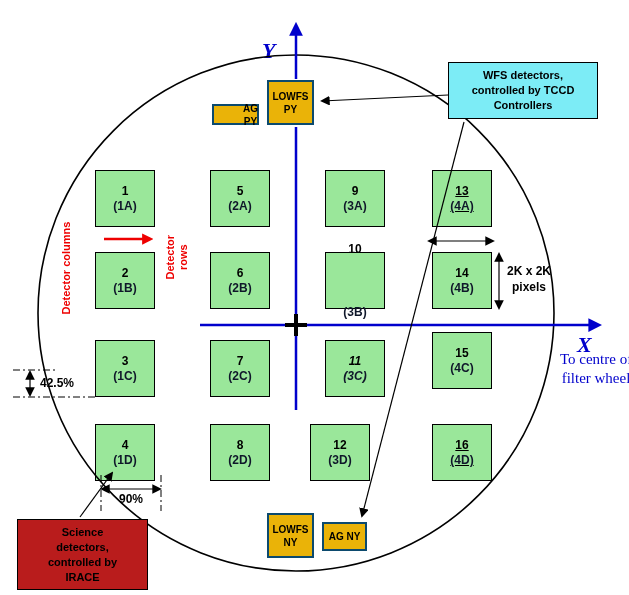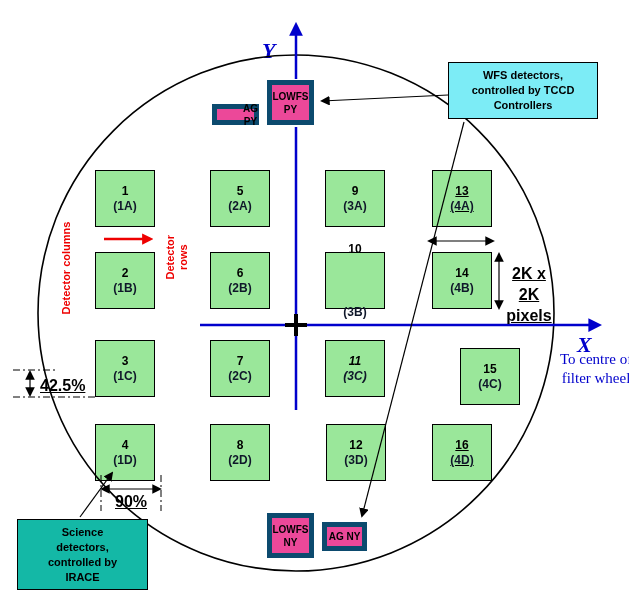--- a/index.html
+++ b/index.html
@@ -14,46 +14,46 @@
     position:absolute; width:60px; height:57px; box-sizing:border-box;
     background:#9ae79a; border:1px solid #000;
     display:flex; flex-direction:column; align-items:center; justify-content:center;
     line-height:1.25; z-index:2;
   }
   .det-num { font-weight:bold; font-size:12px; color:#000; }
   .det-code { font-weight:bold; font-size:12px; color:#0f172a; }
 
   .cyanbox {
     position:absolute; box-sizing:border-box;
-    background:#ec4899; border:5px solid #0c4a6e;
+    background:#eab308; border:2px solid #0c4a6e;
     display:flex; align-items:center; justify-content:center;
     z-index:2;
   }
   .cyanbox span {
     font-weight:bold; font-size:10px; color:#000; text-align:center;
     white-space:pre-line; line-height:1.3;
   }
 
   .note {
     position:absolute; box-sizing:border-box; border:1px solid #000;
     text-align:center; font-weight:bold; font-size:11px;
     padding:5px 18px; z-index:4; line-height:1.35;
   }
   .note span { white-space:pre-line; }
   .note-cyan { background:#7cecf6; }
-  .note-green { background:#14b8a6; }
+  .note-green { background:#b91c1c; }
 
   .redlabel {
     position:absolute; color:#ee0000; font-weight:bold; font-size:11px;
     white-space:nowrap; z-index:2; text-align:center;
     transform:rotate(-90deg); transform-origin:center center;
   }
   .measure {
-    position:absolute; font-weight:bold; font-size:16px; color:#000;
-    z-index:4; white-space:pre-line; line-height:1.3;text-decoration:underline;
+    position:absolute; font-weight:bold; font-size:12px; color:#000;
+    z-index:4; white-space:pre-line; line-height:1.3;
   }
   .axis-label {
     position:absolute; color:#0000cc; z-index:2;
     font-family:"Liberation Serif", serif; font-weight:bold; font-style:italic;
     font-size:22px;
   }
   .filter-note {
     position:absolute; color:#0000cc; z-index:2;
     font-family:"Liberation Serif", serif; font-size:15px;
     text-align:center; white-space:pre-line; line-height:1.25;
@@ -144,34 +144,34 @@
     <span class="det-code">(1C)</span>
   </div>
 <div class="det" style="left:210px; top:340px;">
     <span class="det-num">7</span>
     <span class="det-code">(2C)</span>
   </div>
 <div class="det" style="left:325px; top:340px;font-style:italic;">
     <span class="det-num">11</span>
     <span class="det-code">(3C)</span>
   </div>
-<div class="det" style="left:432px; top:348px;margin-left:28px;">
+<div class="det" style="left:432px; top:332px;">
     <span class="det-num">15</span>
     <span class="det-code">(4C)</span>
   </div>
 
 <div class="det" style="left:95px;  top:424px;">
     <span class="det-num">4</span>
     <span class="det-code">(1D)</span>
   </div>
 <div class="det" style="left:210px; top:424px;">
     <span class="det-num">8</span>
     <span class="det-code">(2D)</span>
   </div>
-<div class="det" style="left:326px; top:424px;">
+<div class="det" style="left:310px; top:424px;">
     <span class="det-num">12</span>
     <span class="det-code">(3D)</span>
   </div>
 <div class="det" style="left:432px; top:424px;text-decoration:underline;">
     <span class="det-num">16</span>
     <span class="det-code">(4D)</span>
   </div>
 
 <div class="cyanbox" style="left:212px; top:104px; width:47px; height:21px;padding-left:30px;">
   <span>AG PY</span>

